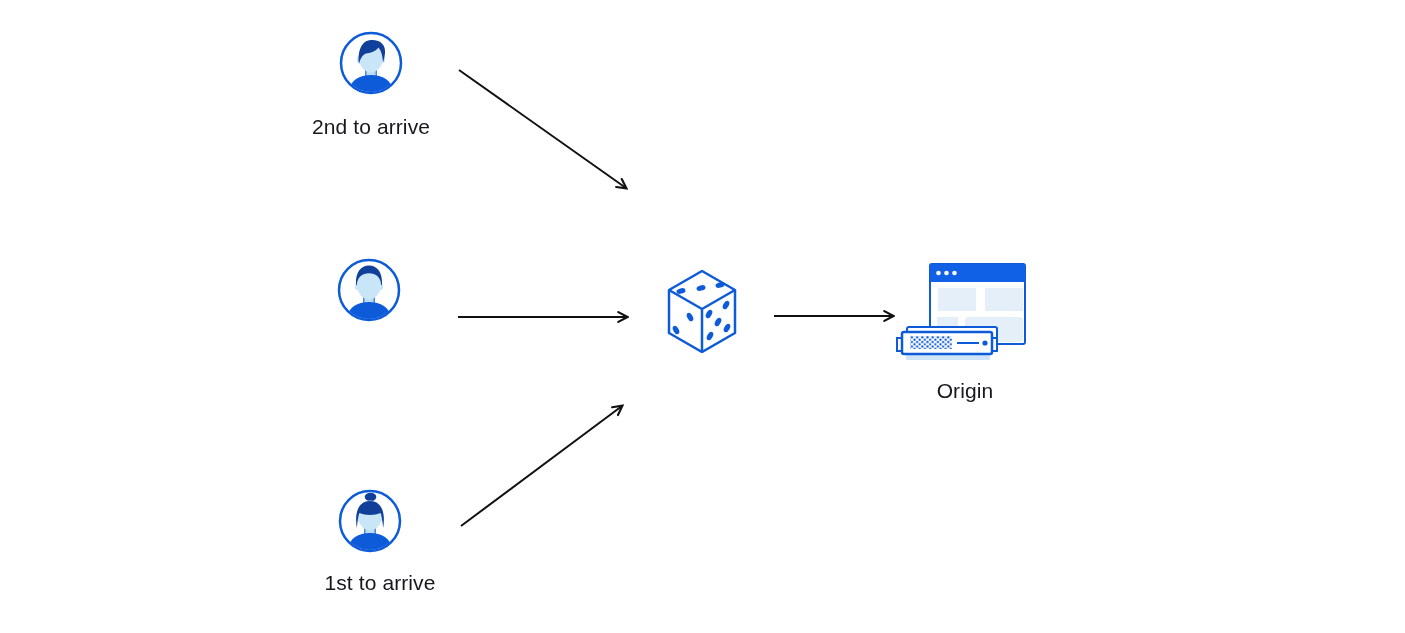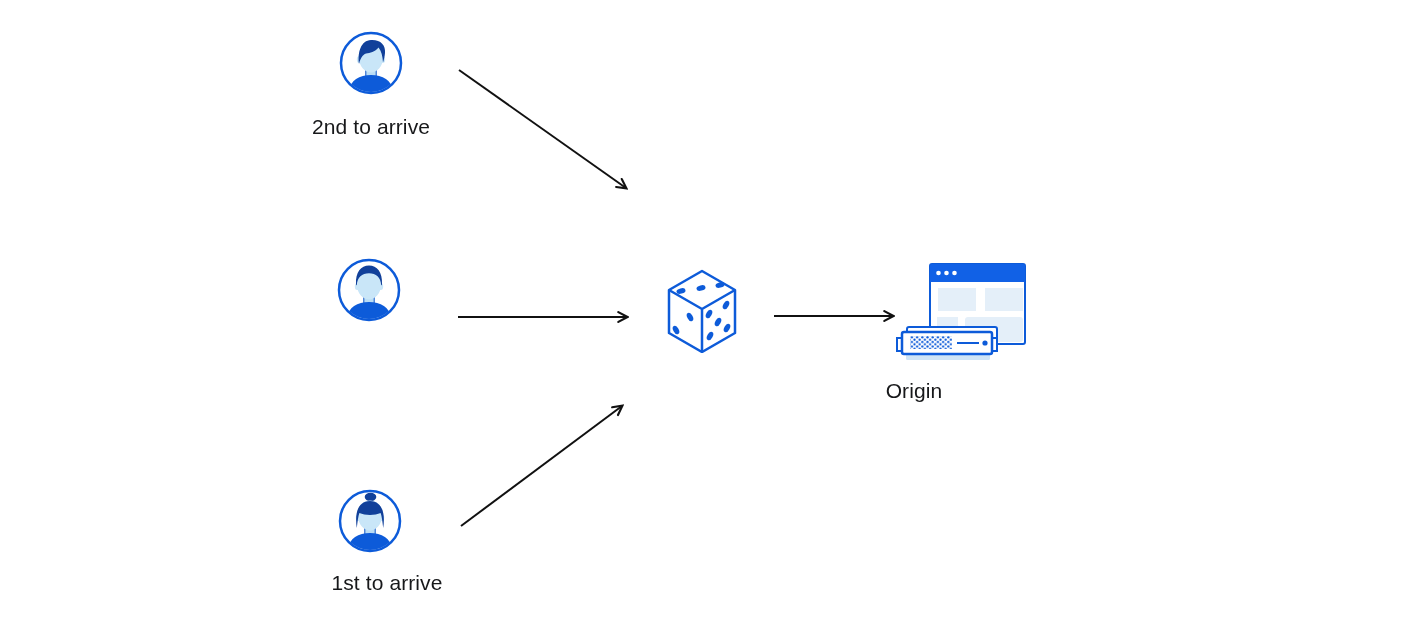--- a/index.html
+++ b/index.html
@@ -85,21 +85,21 @@
     <g clip-path="url(#clipC)">
       <path d="M26.8,33 h10.4 v13 h-10.4 Z" fill="#b9dcf4" stroke="#0d55c8" stroke-width="1"></path>
       <path d="M9,64 C10,49.5 19.5,44 32,44 C44.5,44 54,49.5 55,64 Z" fill="#0d5bd9"></path>
       <ellipse cx="32.5" cy="8" rx="5.8" ry="4.2" fill="#11409a"></ellipse>
       <ellipse cx="20.3" cy="28.5" rx="2.5" ry="3.6" fill="#c9e6f8"></ellipse>
       <ellipse cx="43.7" cy="28.5" rx="2.5" ry="3.6" fill="#c9e6f8"></ellipse>
       <path d="M32,11.5 C40.5,11.5 45,18.5 44.2,27.5 C43.6,35 38.5,41.5 32,41.5 C25.5,41.5 20.4,35 19.8,27.5 C19,18.5 23.5,11.5 32,11.5 Z" fill="#c9e6f8"></path>
       <path d="M18.8,39 C16.8,26 18.6,12.5 32,12 C45.4,12.5 47.2,26 45.2,39 C44.4,32 43.8,27.5 42.6,24 C36.8,26.6 27.2,26.6 21.4,24 C20.2,27.5 19.6,32 18.8,39 Z" fill="#11409a"></path>
     </g>
   </svg>
-  <div class="node-label" style="left:277px;top:570px;width:220px">1st to arrive</div>
+  <div class="node-label" style="left:270px;top:570px;width:220px">1st to arrive</div>
 
   <svg class="abs" style="left:667px;top:269px" width="70" height="84" viewBox="0 0 70 84">
     <g stroke="#0d5bd9" stroke-width="2.5" fill="#ffffff" stroke-linejoin="round">
       <polygon points="35,2 68,21 68,64 35,83 2,64 2,21"></polygon>
       <path d="M2,21 L35,40 L68,21 M35,40 L35,83" fill="none"></path>
     </g>
     <g fill="#0d5bd9">
 
       <ellipse cx="14" cy="22" rx="4.6" ry="2.7" transform="rotate(-14 14 22)"></ellipse>
       <ellipse cx="34" cy="19" rx="4.6" ry="2.7" transform="rotate(-14 34 19)"></ellipse>
@@ -140,15 +140,15 @@
       <rect x="11" y="96" width="84" height="6" rx="1.5" fill="#cfe4f6"></rect>
       <rect x="12" y="69" width="90" height="22" rx="2" fill="#ffffff" stroke="#0d5bd9" stroke-width="2"></rect>
       <rect x="2" y="80" width="6" height="13" fill="#ffffff" stroke="#0d5bd9" stroke-width="2"></rect>
       <rect x="96" y="80" width="6" height="13" fill="#ffffff" stroke="#0d5bd9" stroke-width="2"></rect>
       <rect x="7" y="74" width="90" height="22" rx="2" fill="#ffffff" stroke="#0d5bd9" stroke-width="2.5"></rect>
       <rect x="15" y="78" width="42" height="13" fill="url(#srvdots)"></rect>
       <line x1="62" y1="85" x2="84" y2="85" stroke="#0d5bd9" stroke-width="2"></line>
       <circle cx="90" cy="85" r="2.6" fill="#0d5bd9"></circle>
     </g>
   </svg>
-  <div class="node-label" style="left:844px;top:378px;width:140px">Origin</div>
+  <div class="node-label" style="left:895px;top:378px;width:140px">Origin</div>
 
 </div>
 
 </body></html>

